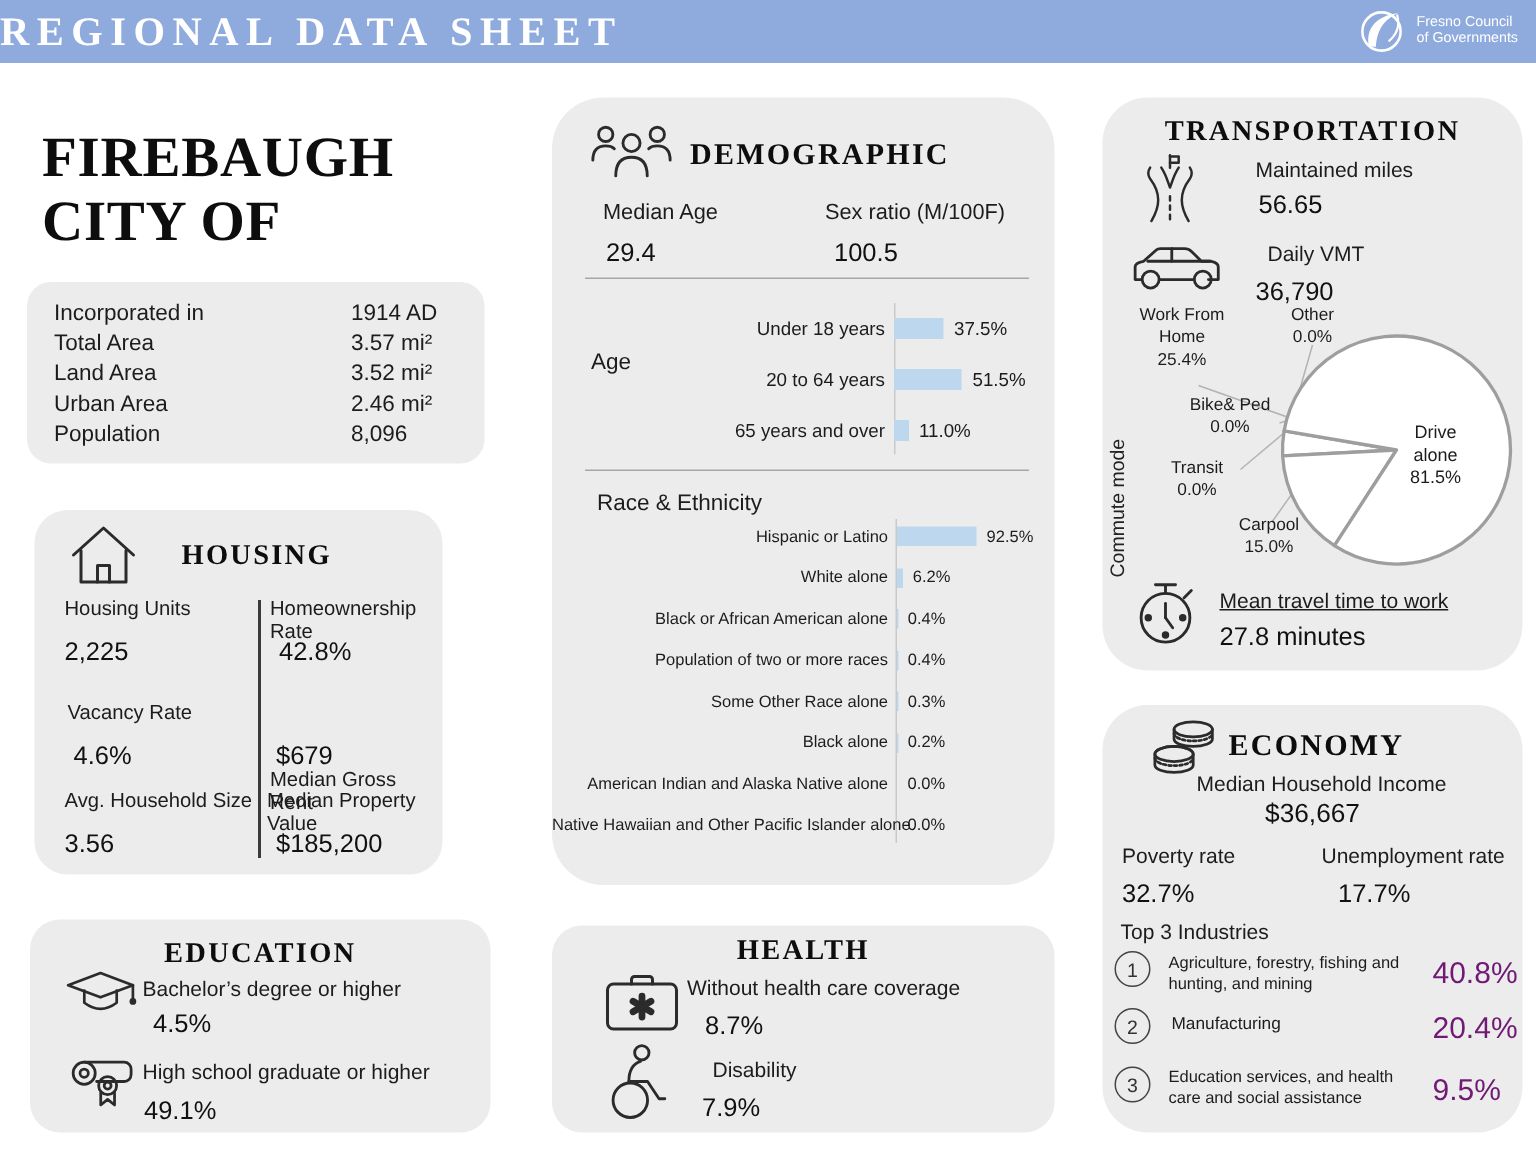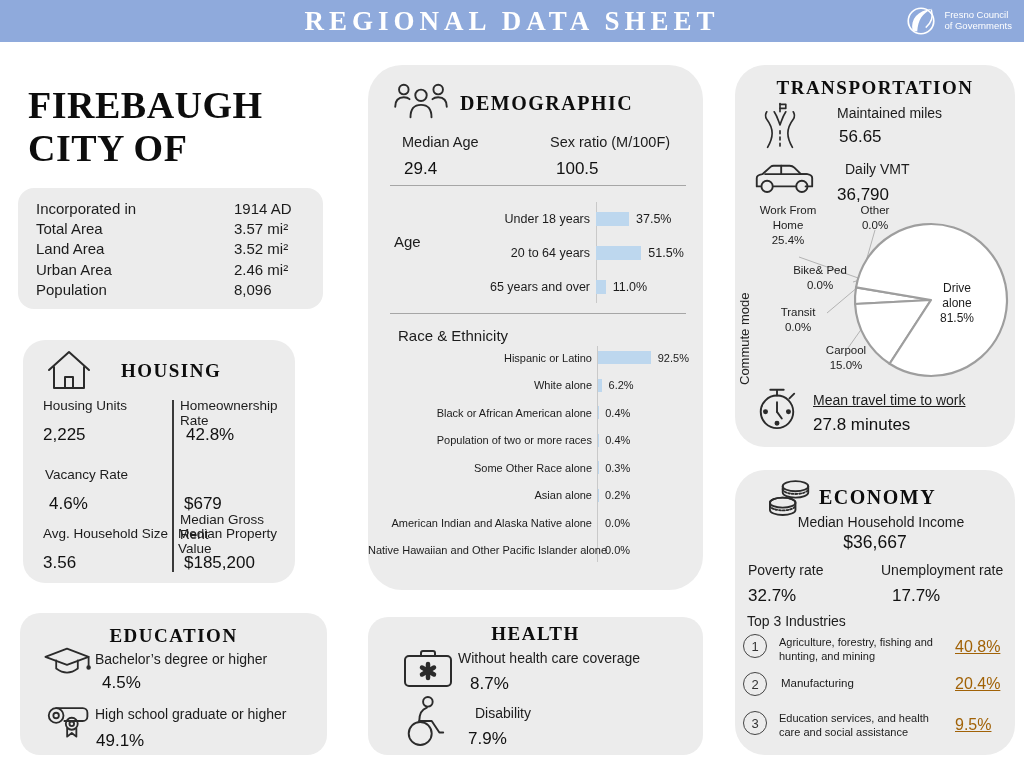--- a/index.html
+++ b/index.html
@@ -1,21 +1,21 @@
 <!DOCTYPE html>
 <html><head>
 <meta charset="utf-8">
 <style>
   html,body{margin:0;padding:0;background:#fff;}
   #page{position:relative;width:1024px;height:768px;background:#ffffff;overflow:hidden;
         font-family:"Liberation Sans",sans-serif;color:#1c1c1c;}
   .serif{font-family:"Liberation Serif",serif;font-weight:bold;color:#0d0d0d;}
   
   #header{position:absolute;left:0;top:0;width:1024px;height:42px;background:#8FAADC;}
-  #header .title{position:absolute;left:0;right:0;top:6px;text-align:center;color:#ffffff;
+  #header .title{position:absolute;left:0;right:0;top:6px;text-align:left;color:#ffffff;
         font-size:27px;letter-spacing:5px;}
   #logo{position:absolute;right:12px;top:4px;display:flex;align-items:center;gap:6px;color:#ffffff;}
   #logo .ltxt{font-size:9.5px;line-height:1.15;}
   
   .panel{position:absolute;background:#ECECEC;}
   
   .abs{position:absolute;}
   .lbl{font-size:14px;color:#1c1c1c;}
   .val{font-size:17px;color:#111;}
   .secTitle{font-size:19px;letter-spacing:1.5px;}
@@ -35,21 +35,21 @@
   .age .hlabel{width:222px;font-size:12.5px;}
   .age .hval{font-size:12.5px;}
   .race .hlabel{width:224px;font-size:11px;}
   .race .hval{font-size:11px;}
   
   .pie-label{position:absolute;font-size:11.5px;line-height:15px;text-align:center;color:#1c1c1c;}
   .vert{writing-mode:vertical-rl;transform:rotate(180deg);}
   .numcircle{position:absolute;width:22px;height:22px;border:1.6px solid #444;border-radius:50%;
      display:flex;align-items:center;justify-content:center;font-size:13px;color:#333;}
   .ind-label{position:absolute;font-size:11px;line-height:13.5px;color:#1c1c1c;}
-  .ind-val{position:absolute;font-size:16px;color:#a16207;text-decoration:underline;}
+  .ind-val{position:absolute;font-size:20px;color:#701a75;}
   svg.icon{stroke:#2b2b2b;fill:none;stroke-width:2;stroke-linecap:round;stroke-linejoin:round;}
 </style>
 </head>
 <body>
 
 <div id="page">
 
   <div id="header">
     <div class="title serif">REGIONAL DATA SHEET</div>
     <div id="logo">
@@ -196,21 +196,21 @@
         <div class="hlabel">Population of two or more races</div>
         <div class="hbar" style="width: 0.228px; background: rgb(189, 215, 238);"></div>
         <div class="hval">0.4%</div>
       </div>
       <div class="hrow" style="top:396px;left:0;height:13px;">
         <div class="hlabel">Some Other Race alone</div>
         <div class="hbar" style="width: 0.171px; background: rgb(189, 215, 238);"></div>
         <div class="hval">0.3%</div>
       </div>
       <div class="hrow" style="top:423.5px;left:0;height:13px;">
-        <div class="hlabel">Asian alone</div>
+        <div class="hlabel">Black alone</div>
         <div class="hbar" style="width: 0.114px; background: rgb(189, 215, 238);"></div>
         <div class="hval">0.2%</div>
       </div>
       <div class="hrow" style="top:451px;left:0;height:13px;">
         <div class="hlabel">American Indian and Alaska Native alone</div>
         <div class="hbar" style="width: 0px; background: rgb(189, 215, 238);"></div>
         <div class="hval">0.0%</div>
       </div>
       <div class="hrow" style="top:478.5px;left:0;height:13px;">
         <div class="hlabel">Native Hawaiian and Other Pacific Islander alone</div>

